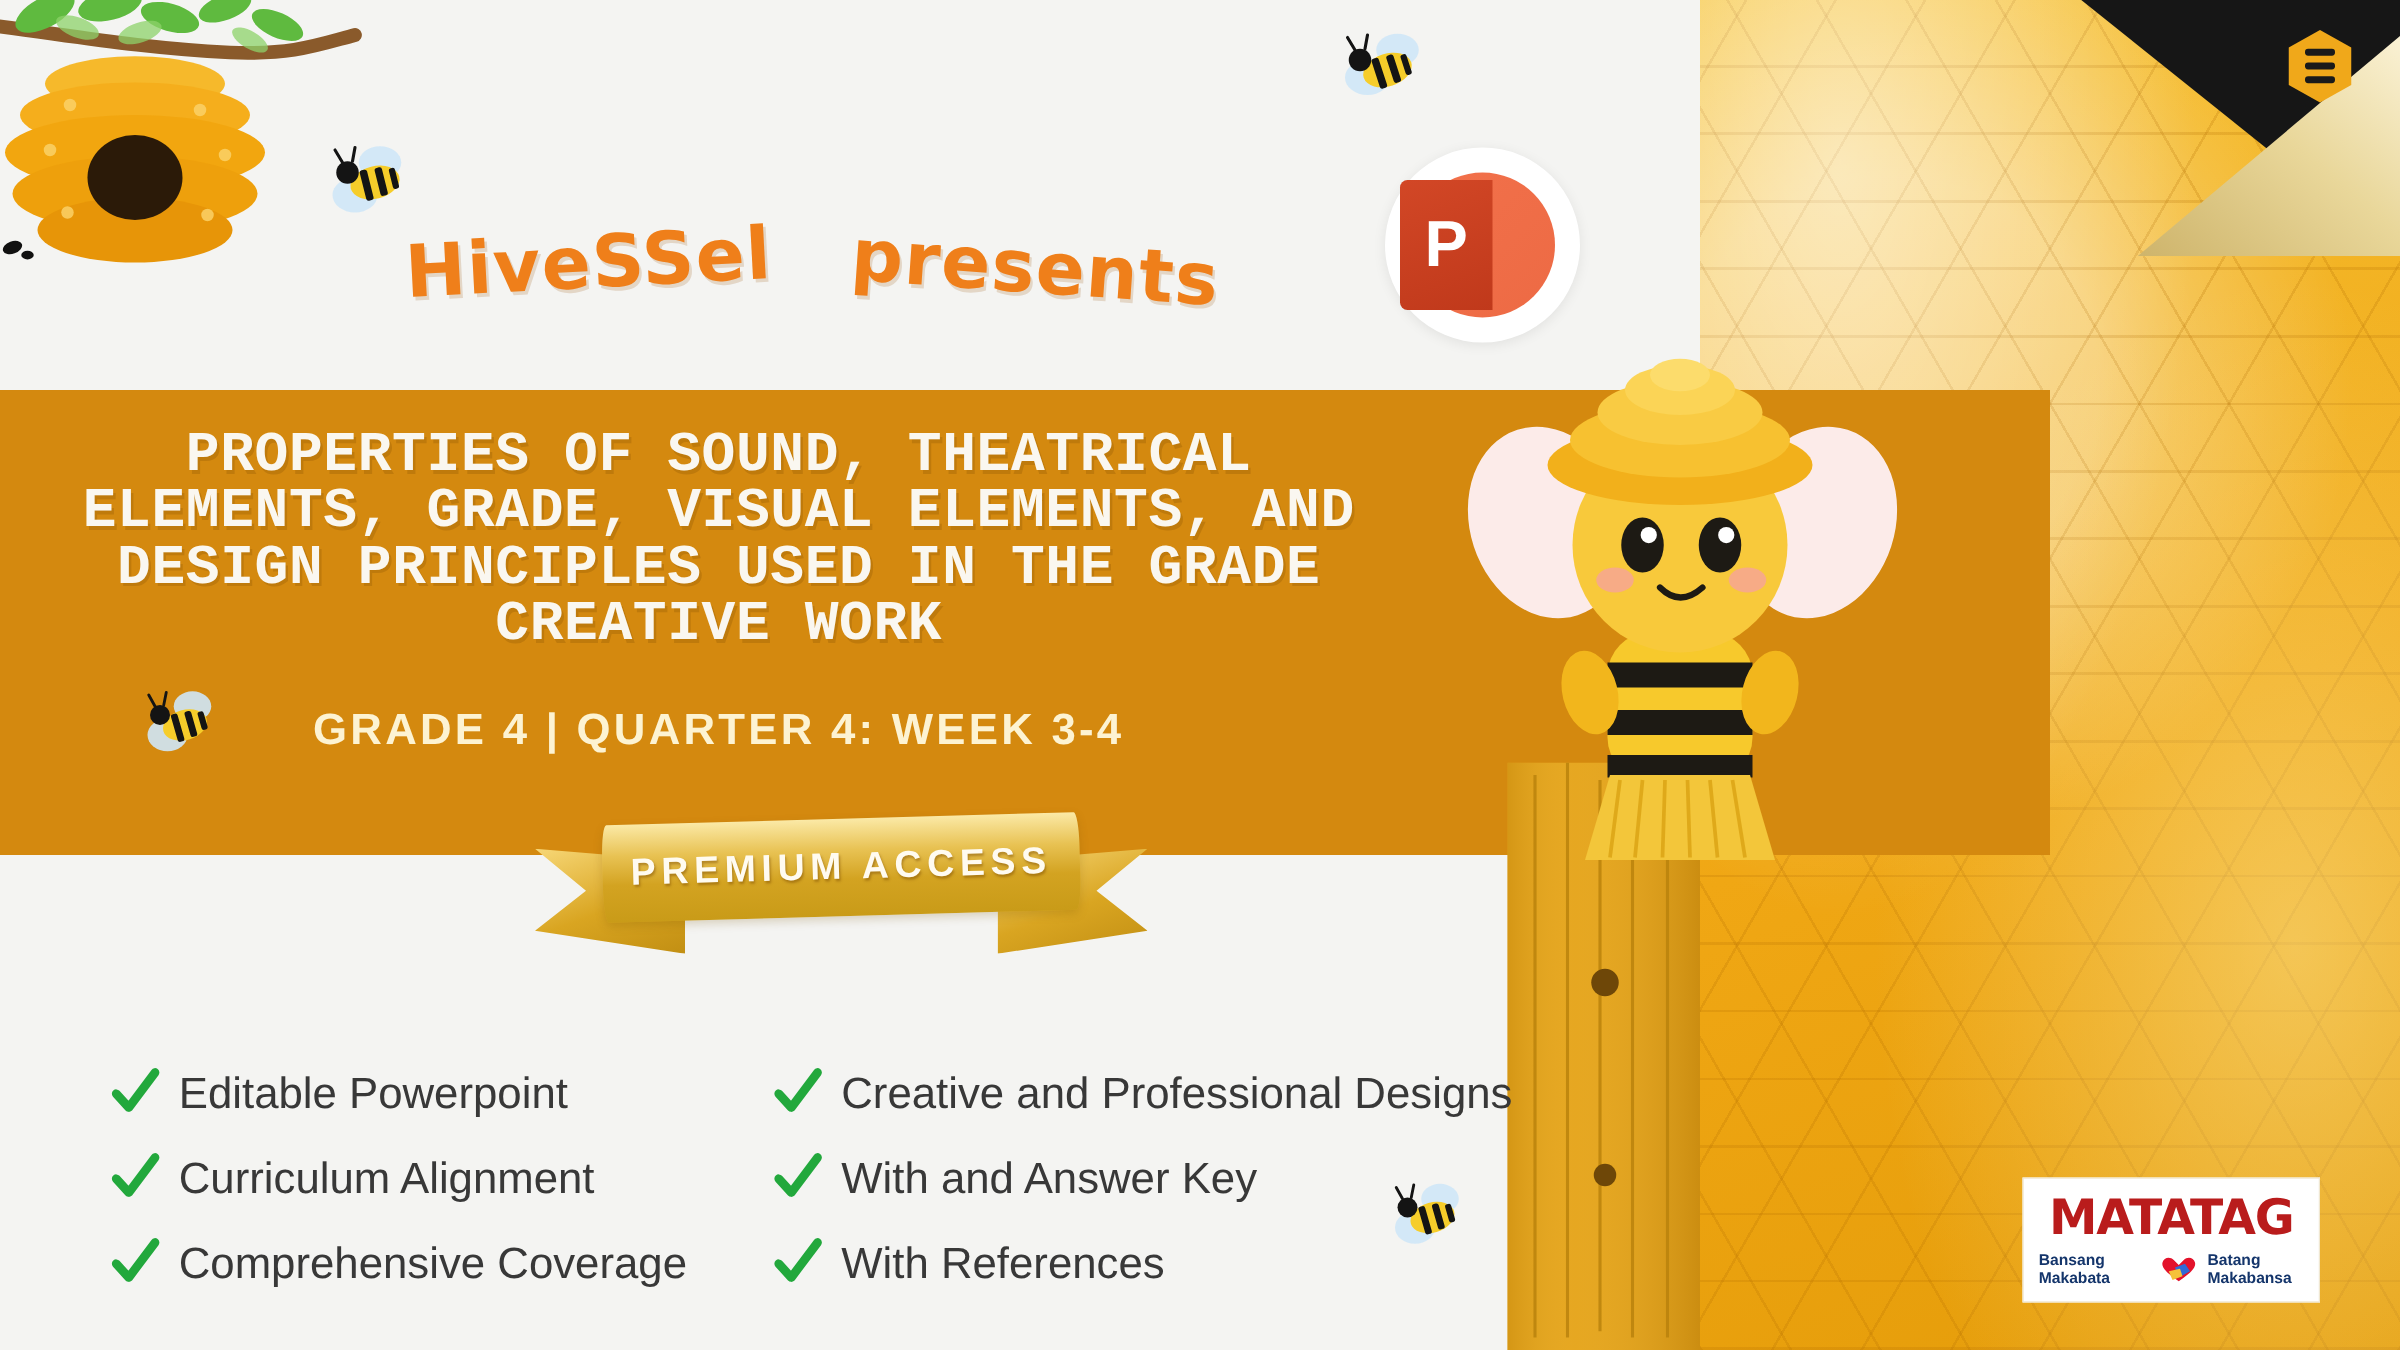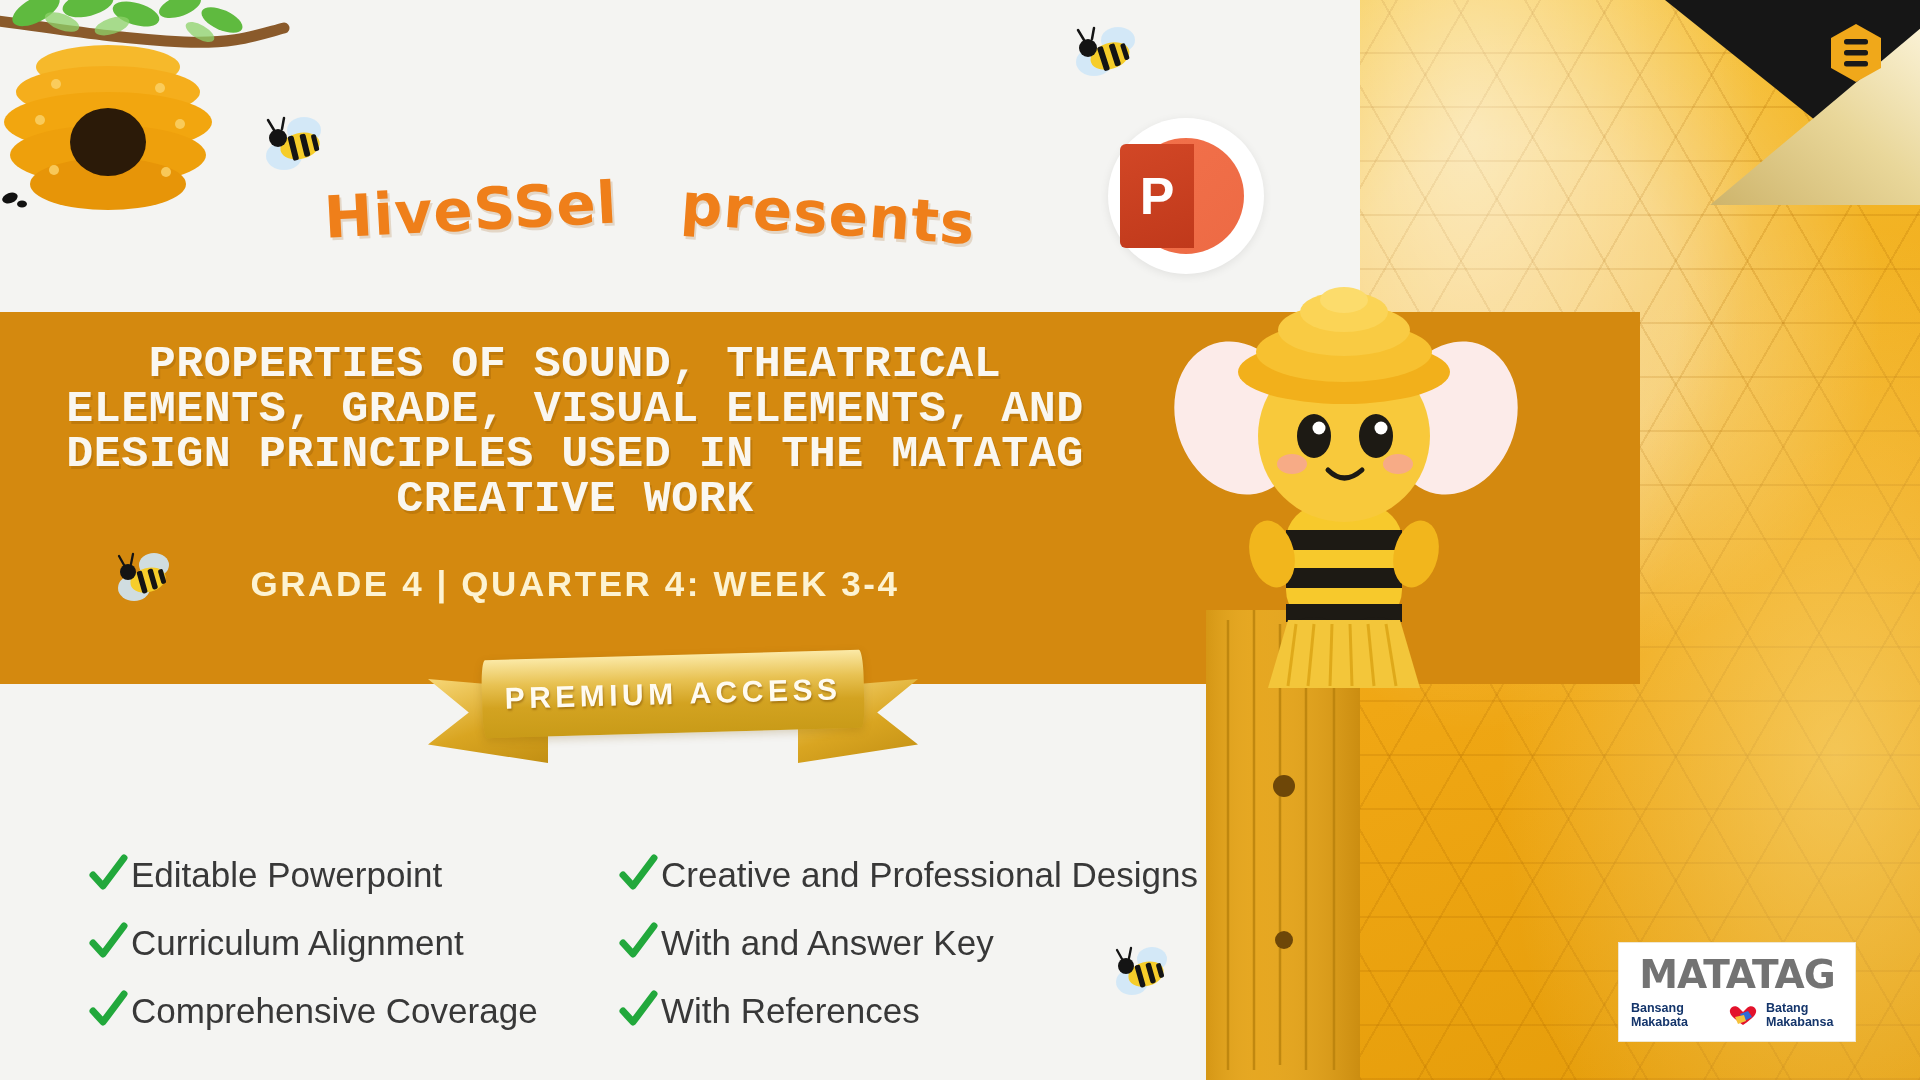--- a/index.html
+++ b/index.html
@@ -149,38 +149,38 @@
     text-shadow:1px 2px 2px rgba(120,70,0,.45);
   }
 
   
   #features{
     position:absolute; left:88px; top:855px; width:1180px; z-index:6;
     display:flex; gap:60px;
   }
   #features .col{ display:flex; flex-direction:column; gap:28px; }
   #features .col.left{ width:470px; }
-  #features .feat{ display:flex; align-items:center; gap:3px; }
+  #features .feat{ display:flex; align-items:center; gap:15px; }
   #features .tick{
     width:40px; height:40px; flex:0 0 40px; position:relative; top:-2px;
   }
   #features .txt{
     font-size:35px; color:#383838; font-family:"Liberation Sans", sans-serif;
     white-space:nowrap;
   }
 
   
   #matatag{
     position:absolute; left:1618px; top:942px; width:238px; height:100px;
     background:#ffffff; z-index:7;
     border:1px solid #efe7d2;
   }
   #matatag .word{
     position:absolute; left:0; right:0; top:9px; text-align:center;
-    color:#737373; font-weight:bold; font-size:39px; letter-spacing:-1px;
+    color:#b91c1c; font-weight:bold; font-size:39px; letter-spacing:-1px;
     font-family:"DejaVu Sans", sans-serif;
   }
   #matatag .sub{
     position:absolute; left:0; right:0; bottom:12px;
     display:flex; align-items:center; justify-content:center; gap:6px;
     color:#14356b; font-size:12.5px; font-weight:bold;
     font-family:"Liberation Sans", sans-serif;
     margin-left:12px;
   }
   #matatag .heart{ width:34px; height:24px; flex:0 0 34px; }
@@ -264,21 +264,21 @@
 <div id="ppt-badge">
   <div class="circ"></div>
   <div class="doc"></div>
   <div class="letter">P</div>
 </div>
 
 <div id="title-banner">
   <div id="title-lines">
     <span class="tl">PROPERTIES OF SOUND, THEATRICAL</span>
     <span class="tl">ELEMENTS, GRADE, VISUAL ELEMENTS, AND</span>
-    <span class="tl">DESIGN PRINCIPLES USED IN THE MATATAG</span>
+    <span class="tl">DESIGN PRINCIPLES USED IN THE GRADE</span>
     <span class="tl">CREATIVE WORK</span>
   </div>
   <div id="subtitle">GRADE 4 | QUARTER 4: WEEK 3-4</div>
 </div>
 
 <div id="ribbon">
   <div class="tail-l"></div>
   <div class="tail-r"></div>
   <div class="band"></div>
   <div class="band-label">PREMIUM ACCESS</div>

